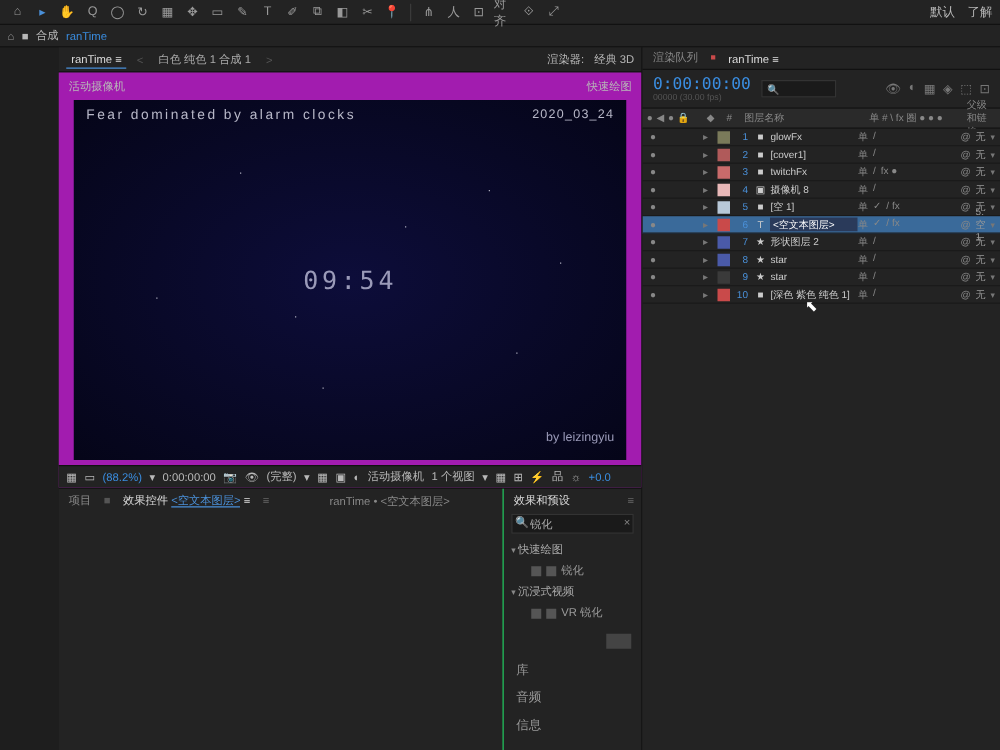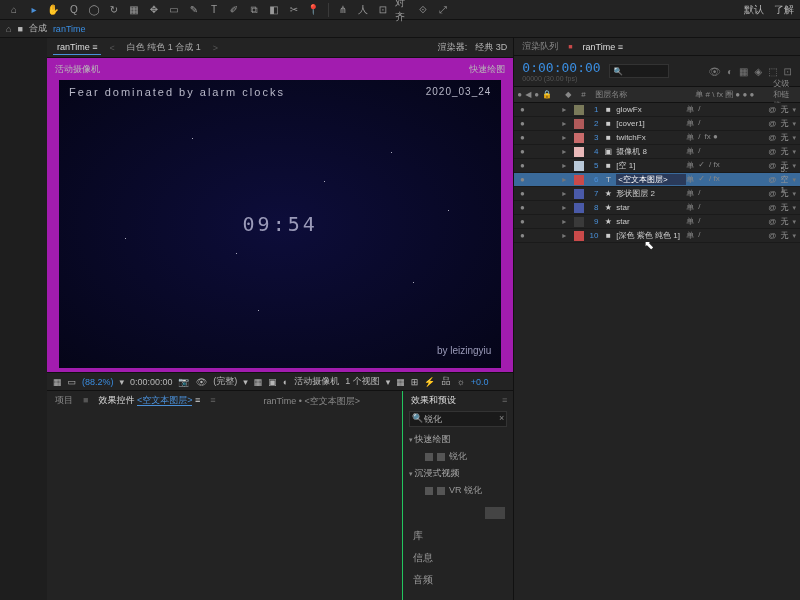--- a/index.html
+++ b/index.html
@@ -216,22 +216,22 @@
           <div class="tree-cat">沉浸式视频</div>
           <div class="tree-item">
               <span class="fx"></span>
               <span class="fx"></span>
               <span>VR 锐化</span>
             </div>
         </div>
         <div class="preset-icon"></div>
         <div class="stack-panels">
           <div>库</div>
+          <div>音频</div>
           <div>信息</div>
-          <div>音频</div>
 
         </div>
       </div>
     </div>
   </div>
 
   <div class="right-col">
     <div class="panel-tabs" style="border-bottom:1px solid #111">
       <span class="tab">渲染队列</span>
       <span style="color:#c94a4a;font-size:7px">■</span>

